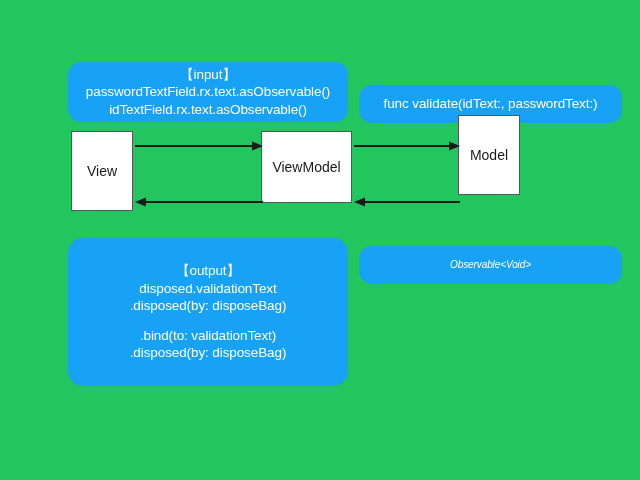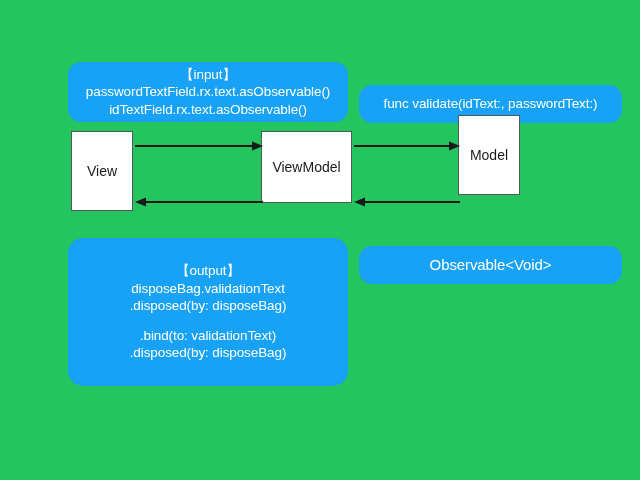--- a/index.html
+++ b/index.html
@@ -67,22 +67,23 @@
     width: 280px;
     height: 148px;
     font-size: 13.5px;
     border-radius: 15px;
   }
   #observable-bubble {
     left: 359px;
     top: 246px;
     width: 263px;
     height: 38px;
-    font-size: 15px;
+    font-size: 10px;
     border-radius: 13px;
+    font-style: italic;
   }
 
   
   .node {
     position: absolute;
     box-sizing: border-box;
     background: #ffffff;
     border: 1.3px solid #55565a;
     display: flex;
     align-items: center;
@@ -147,21 +148,21 @@
     <polygon points="106,7 95,2.4 95,11.6" fill="#1a1a1a"></polygon>
   </svg>
 
   <svg class="arrow" id="arrow-model-to-vm" viewBox="0 0 106 14" preserveAspectRatio="none">
     <line x1="106" y1="7" x2="9" y2="7" stroke="#1a1a1a" stroke-width="1.8"></line>
     <polygon points="0,7 11,2.4 11,11.6" fill="#1a1a1a"></polygon>
   </svg>
 
   <div class="bubble" id="output-bubble">
     <span class="line">【output】</span>
-    <span class="line">disposeBag.validationText</span>
+    <span class="line">disposed.validationText</span>
     <span class="line">.disposed(by: disposeBag)</span>
     <span class="spacer"></span>
     <span class="line">.bind(to: validationText)</span>
     <span class="line">.disposed(by: disposeBag)</span>
   </div>
 
   <div class="bubble" id="observable-bubble">
     <span class="line">Observable&lt;Void&gt;</span>
   </div>
 

